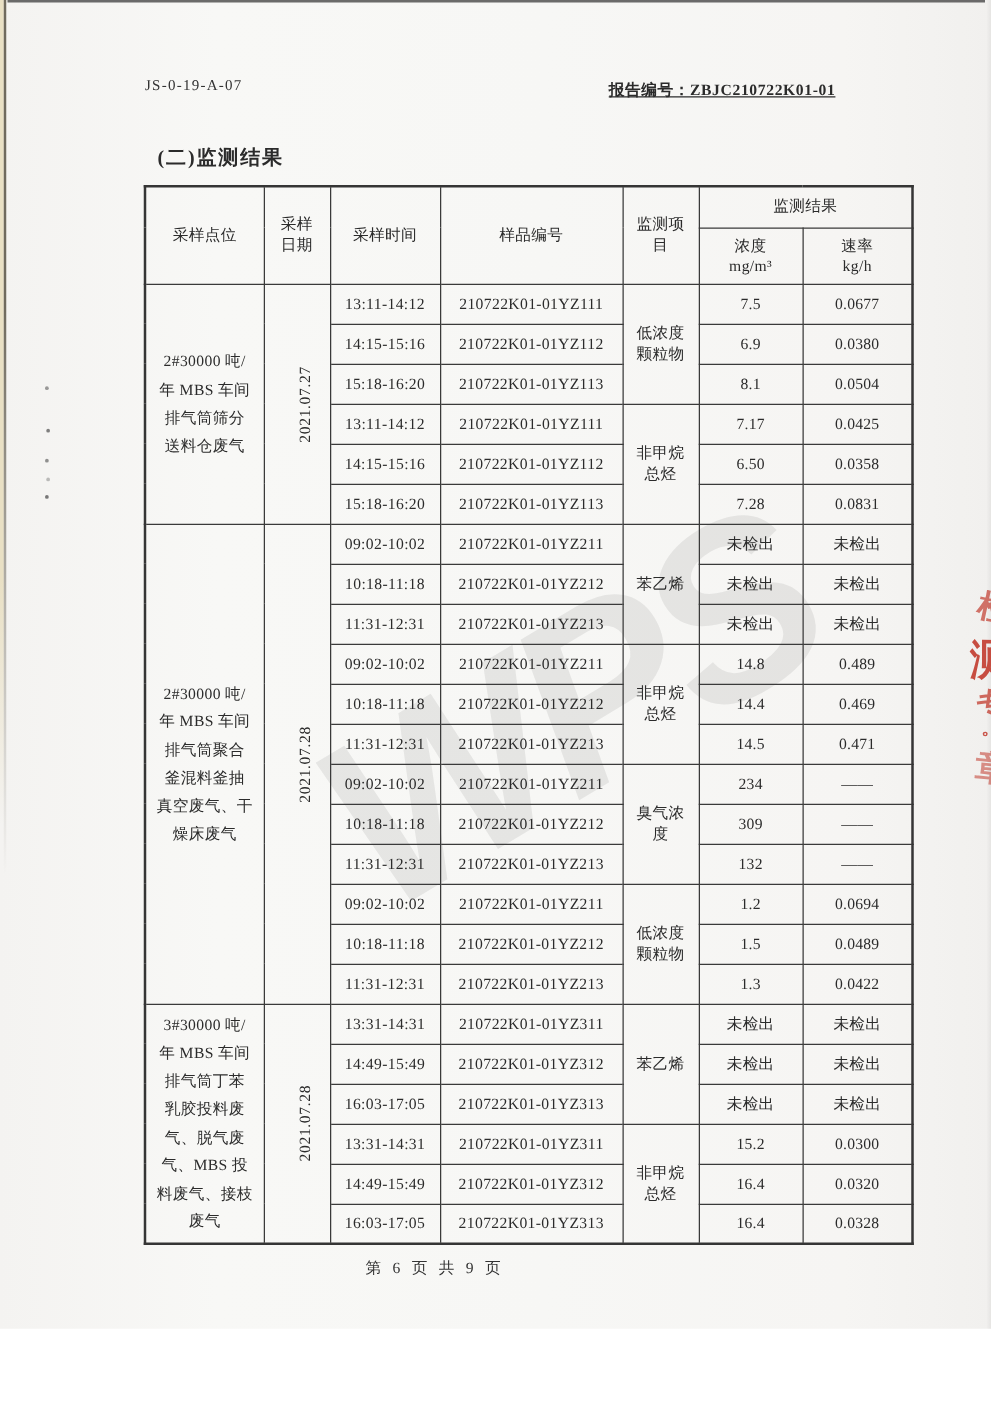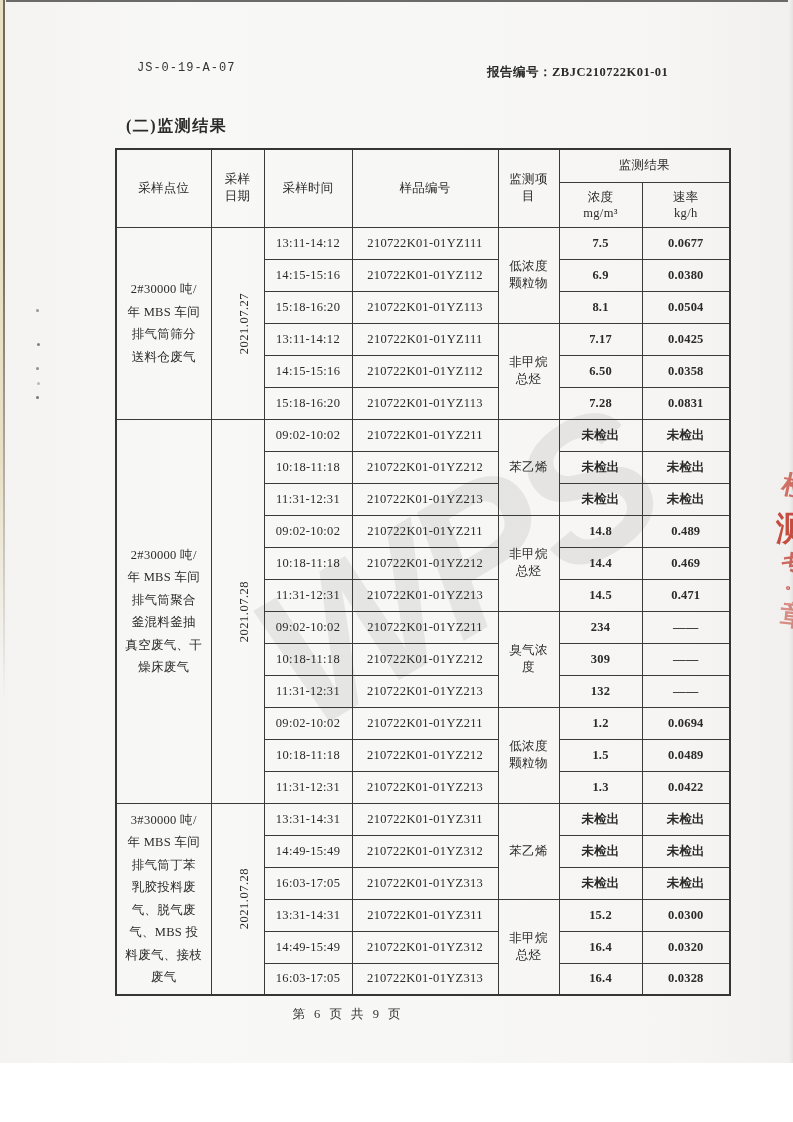--- a/index.html
+++ b/index.html
@@ -13,41 +13,41 @@
   }
   .topline{position:absolute;left:6px;top:0;width:782px;height:2px;background:#474747;opacity:.8;}
   .edge-cream{position:absolute;left:0;top:0;width:3px;height:660px;
     background:linear-gradient(#e9e0c4 70%,rgba(233,224,196,0));}
   .edge-dark{position:absolute;left:3px;top:0;width:2px;height:700px;
     background:linear-gradient(#6f6a5e 35%,rgba(111,106,94,0));}
   .edge-right{position:absolute;right:0;top:0;width:4px;height:1063px;
     background:linear-gradient(to left,rgba(0,0,0,.05),rgba(0,0,0,0));}
   .dot{position:absolute;width:3px;height:3px;border-radius:50%;background:#4d4d4d;}
 
-  .hdr-code{position:absolute;left:137px;top:61px;font-family:Liberation Mono, monospace;
+  .hdr-code{position:absolute;left:116px;top:61px;font-family:Liberation Serif, serif;
     font-size:12px;letter-spacing:1px;color:#333;}
-  .hdr-report{position:absolute;left:487px;top:64px;font-size:12.5px;font-weight:700;letter-spacing:.5px;}
+  .hdr-report{position:absolute;left:487px;top:64px;font-size:12.5px;font-weight:700;letter-spacing:.5px;text-decoration:underline;}
   .title{position:absolute;left:126px;top:116px;font-size:16px;font-weight:700;letter-spacing:1.5px;}
 
   table.results{
     position:absolute;left:115px;top:148px;width:614px;
     border-collapse:collapse;table-layout:fixed;
     font-size:12.5px;border:2px solid #353535;background:transparent;
   }
   .results th,.results td{
     border:1px solid #3a3a3a;text-align:center;vertical-align:middle;
     padding:0 2px;font-weight:400;letter-spacing:.3px;
   }
   .results thead tr.h1{height:33px;}
   .results thead tr.h2{height:45px;}
   .results tbody tr{height:32px;}
   .pre{white-space:pre-line;margin-top:17px;}
   td.point{line-height:1.8;font-size:12.5px;padding:0 4px;}
   td.vdate span{display:inline-block;transform:rotate(-90deg);white-space:nowrap;letter-spacing:.5px;}
-  td.num{letter-spacing:.2px;font-weight:bold;}
+  td.num{letter-spacing:.2px;}
 
   .footer{position:absolute;left:0;top:1006px;width:696px;text-align:center;
     font-size:12.5px;letter-spacing:3px;color:#333;}
 
   .watermark{
     position:absolute;left:135px;top:462px;width:640px;height:210px;line-height:210px;
     text-align:center;transform:rotate(-31deg);
     font-family:"Liberation Sans","DejaVu Sans",sans-serif;font-weight:700;font-style:italic;
     font-size:195px;color:rgba(122,122,122,0.14);letter-spacing:-8px;pointer-events:none;user-select:none;
   }

